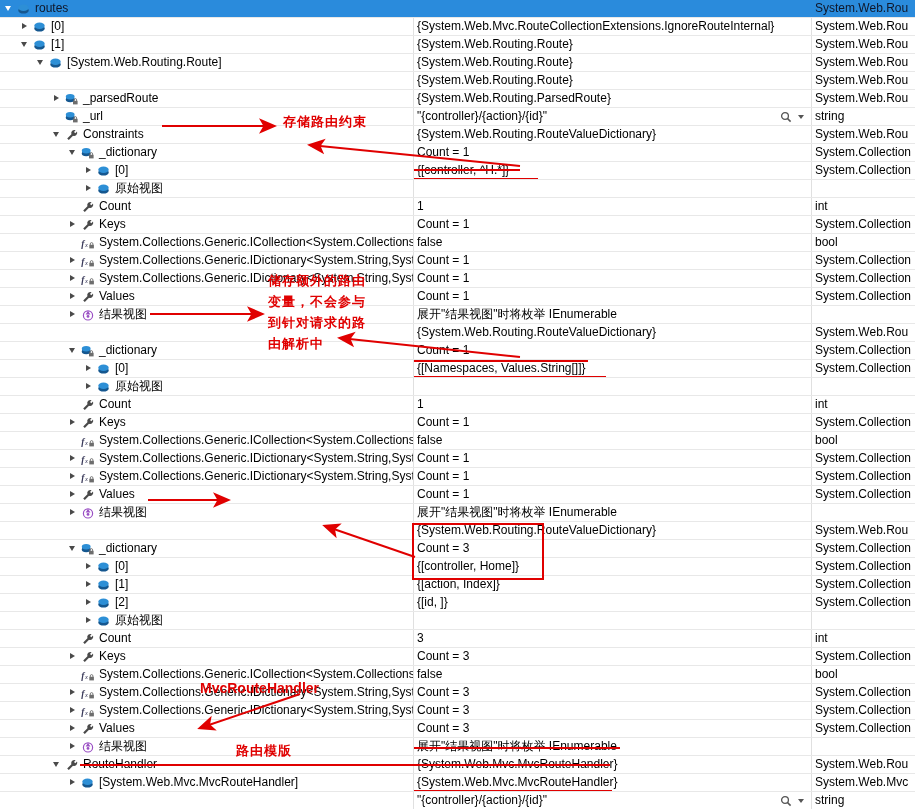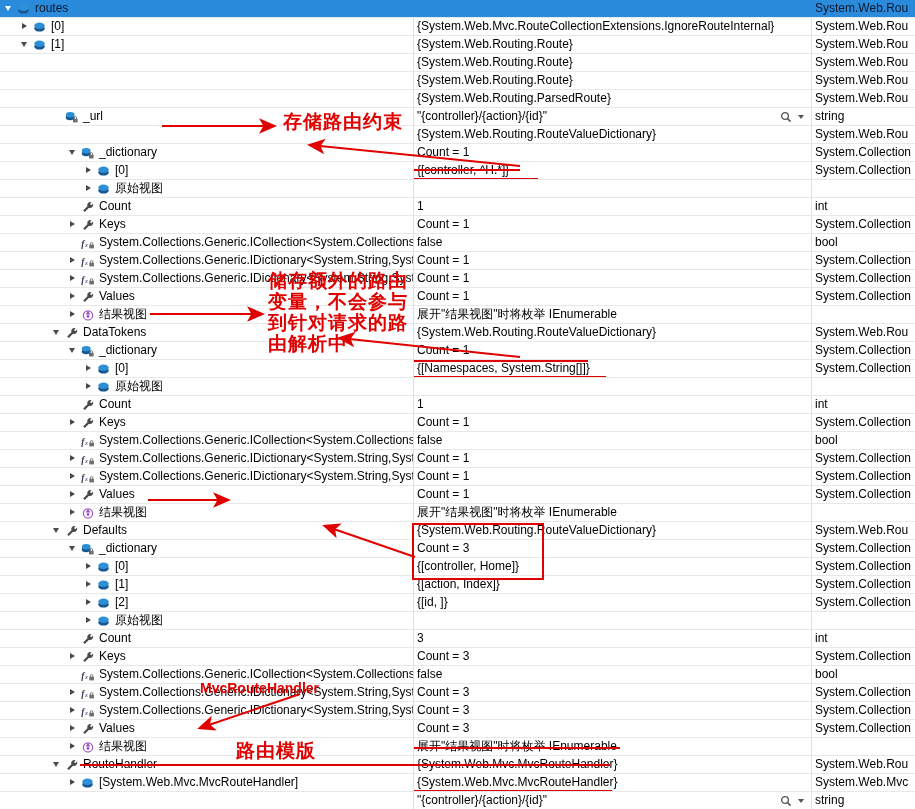--- a/index.html
+++ b/index.html
@@ -51,21 +51,21 @@
   .magcar{position:absolute;right:6px;top:7px;width:0;height:0;
     border-left:3.5px solid transparent;border-right:3.5px solid transparent;border-top:4px solid #555;}
 
   
   #ann{position:absolute;left:0;top:0;width:915px;height:809px;pointer-events:none;}
   .anno{
     position:absolute;color:#e00000;font-weight:bold;
     font-family:"DejaVu Sans","Liberation Sans",sans-serif;
     white-space:pre;line-height:21px;letter-spacing:1px;
   }
-  .anno.cn{font-size:19px;}
+  .anno.cn{font-size:13px;}
   .anno.en{font-size:14px;letter-spacing:0px;font-family:"Liberation Sans",sans-serif;}
   .redbox{position:absolute;border:2px solid #e00000;}
 </style>
 </head>
 <body>
 
 <div id="grid">
     <div class="row sel">
       <div class="namecell">
         <div class="exp open" style="left: 4px;">
@@ -113,58 +113,95 @@
           </svg>
         </div>
         <div class="lbl nm" style="left: 49px;">[1]</div>
       </div>
       <div class="vsep a"></div>
       <div class="valcell"><span class="val">{System.Web.Routing.Route}</span></div>
       <div class="vsep b"></div>
       <div class="typcell"><span class="typ">System.Web.Rou</span></div>
     </div>
     <div class="row">
+      <div class="namecell">
+        <div class="exp open" style="left: 36px;">
+          <i></i>
+        </div>
+        <div class="ico" style="left: 49px;">
+          <svg width="14" height="14" viewBox="0 0 14 14">
+            <ellipse cx="6.5" cy="8.4" rx="5.2" ry="3.224" fill="#15578f"></ellipse>
+            <ellipse cx="6.5" cy="5.8" rx="5.2" ry="3.224" fill="#2d8fd6"></ellipse>
+          </svg>
+        </div>
+        <div class="lbl nm" style="left: 65px;">[System.Web.Routing.Route]</div>
+      </div>
       <div class="vsep a"></div>
       <div class="valcell"><span class="val">{System.Web.Routing.Route}</span></div>
       <div class="vsep b"></div>
       <div class="typcell"><span class="typ">System.Web.Rou</span></div>
     </div>
     <div class="row">
       <div class="vsep a"></div>
       <div class="valcell"><span class="val">{System.Web.Routing.Route}</span></div>
       <div class="vsep b"></div>
       <div class="typcell"><span class="typ">System.Web.Rou</span></div>
     </div>
     <div class="row">
-      <div class="vsep a"></div>
-      <div class="valcell"><span class="val">{System.Web.Routing.ParsedRoute}</span></div>
-      <div class="vsep b"></div>
-      <div class="typcell"><span class="typ">System.Web.Rou</span></div>
-    </div>
-    <div class="row">
-      <div class="namecell">
+      <div class="namecell">
+        <div class="exp closed" style="left: 52px;">
+          <i></i>
+        </div>
         <div class="ico" style="left: 65px;">
           <svg width="14" height="14" viewBox="0 0 14 14">
             <ellipse cx="5.2" cy="7.4" rx="4.4" ry="2.728" fill="#15578f"></ellipse>
             <ellipse cx="5.2" cy="4.8" rx="4.4" ry="2.728" fill="#2d8fd6"></ellipse>
             <rect x="8" y="8.8" width="4.6" height="3.6" fill="#6d6d6d"></rect>
             <path d="M9 9 v-1.1 a1.3 1.3 0 0 1 2.6 0 v1.1" fill="none" stroke="#6d6d6d" stroke-width="0.9"></path>
           </svg>
         </div>
+        <div class="lbl nm" style="left: 81px;">_parsedRoute</div>
+      </div>
+      <div class="vsep a"></div>
+      <div class="valcell"><span class="val">{System.Web.Routing.ParsedRoute}</span></div>
+      <div class="vsep b"></div>
+      <div class="typcell"><span class="typ">System.Web.Rou</span></div>
+    </div>
+    <div class="row">
+      <div class="namecell">
+        <div class="ico" style="left: 65px;">
+          <svg width="14" height="14" viewBox="0 0 14 14">
+            <ellipse cx="5.2" cy="7.4" rx="4.4" ry="2.728" fill="#15578f"></ellipse>
+            <ellipse cx="5.2" cy="4.8" rx="4.4" ry="2.728" fill="#2d8fd6"></ellipse>
+            <rect x="8" y="8.8" width="4.6" height="3.6" fill="#6d6d6d"></rect>
+            <path d="M9 9 v-1.1 a1.3 1.3 0 0 1 2.6 0 v1.1" fill="none" stroke="#6d6d6d" stroke-width="0.9"></path>
+          </svg>
+        </div>
         <div class="lbl nm" style="left: 81px;">_url</div>
       </div>
       <div class="vsep a"></div>
       <div class="valcell"><span class="val">"{controller}/{action}/{id}"</span><div class="mag"><svg width="12" height="12" viewBox="0 0 12 12">
             <circle cx="5" cy="5" r="3.4" fill="none" stroke="#555" stroke-width="1.3"></circle>
             <line x1="7.5" y1="7.5" x2="10.6" y2="10.6" stroke="#555" stroke-width="1.6"></line>
           </svg></div><div class="magcar"></div></div>
       <div class="vsep b"></div>
       <div class="typcell"><span class="typ">string</span></div>
     </div>
     <div class="row">
+      <div class="namecell">
+        <div class="exp open" style="left: 52px;">
+          <i></i>
+        </div>
+        <div class="ico" style="left: 65px;">
+          <svg width="14" height="14" viewBox="0 0 14 14">
+            <path d="M10.6 2.2a3.2 3.2 0 0 0-4.2 4.0L2.2 10.4l1.6 1.6 4.2-4.2a3.2 3.2 0 0 0 4.0-4.2L10.3 5.3 9.0 4.0z" fill="#4a4a4a"></path>
+          </svg>
+        </div>
+        <div class="lbl nm" style="left: 81px;">Constraints</div>
+      </div>
       <div class="vsep a"></div>
       <div class="valcell"><span class="val">{System.Web.Routing.RouteValueDictionary}</span></div>
       <div class="vsep b"></div>
       <div class="typcell"><span class="typ">System.Web.Rou</span></div>
     </div>
     <div class="row">
       <div class="namecell">
         <div class="exp open" style="left: 68px;">
           <i></i>
         </div>
@@ -337,31 +374,20 @@
           </svg>
         </div>
         <div class="lbl nm" style="left: 97px;">结果视图</div>
       </div>
       <div class="vsep a"></div>
       <div class="valcell"><span class="val">展开"结果视图"时将枚举 IEnumerable</span></div>
       <div class="vsep b"></div>
       <div class="typcell"><span class="typ"></span></div>
     </div>
     <div class="row">
-      <div class="namecell">
-        <div class="exp open" style="left: 52px;">
-          <i></i>
-        </div>
-        <div class="ico" style="left: 65px;">
-          <svg width="14" height="14" viewBox="0 0 14 14">
-            <path d="M10.6 2.2a3.2 3.2 0 0 0-4.2 4.0L2.2 10.4l1.6 1.6 4.2-4.2a3.2 3.2 0 0 0 4.0-4.2L10.3 5.3 9.0 4.0z" fill="#4a4a4a"></path>
-          </svg>
-        </div>
-        <div class="lbl nm" style="left: 81px;">DataTokens</div>
-      </div>
       <div class="vsep a"></div>
       <div class="valcell"><span class="val">{System.Web.Routing.RouteValueDictionary}</span></div>
       <div class="vsep b"></div>
       <div class="typcell"><span class="typ">System.Web.Rou</span></div>
     </div>
     <div class="row">
       <div class="namecell">
         <div class="exp open" style="left: 68px;">
           <i></i>
         </div>
@@ -387,21 +413,21 @@
         </div>
         <div class="ico" style="left: 97px;">
           <svg width="14" height="14" viewBox="0 0 14 14">
             <ellipse cx="6.5" cy="8.4" rx="5.2" ry="3.224" fill="#15578f"></ellipse>
             <ellipse cx="6.5" cy="5.8" rx="5.2" ry="3.224" fill="#2d8fd6"></ellipse>
           </svg>
         </div>
         <div class="lbl nm" style="left: 113px;">[0]</div>
       </div>
       <div class="vsep a"></div>
-      <div class="valcell"><span class="val">{[Namespaces, System.String[]]}</span><div style="position: absolute; left: 0px; bottom: 0px; height: 1px; background: rgb(224, 0, 0); width: 192.2px;"></div></div>
+      <div class="valcell"><span class="val">{[Namespaces, Values.String[]]}</span><div style="position: absolute; left: 0px; bottom: 0px; height: 1px; background: rgb(224, 0, 0); width: 192.2px;"></div></div>
       <div class="vsep b"></div>
       <div class="typcell"><span class="typ">System.Collection</span></div>
     </div>
     <div class="row">
       <div class="namecell">
         <div class="exp closed" style="left: 84px;">
           <i></i>
         </div>
         <div class="ico" style="left: 97px;">
           <svg width="14" height="14" viewBox="0 0 14 14">
@@ -534,31 +560,20 @@
           </svg>
         </div>
         <div class="lbl nm" style="left: 97px;">结果视图</div>
       </div>
       <div class="vsep a"></div>
       <div class="valcell"><span class="val">展开"结果视图"时将枚举 IEnumerable</span></div>
       <div class="vsep b"></div>
       <div class="typcell"><span class="typ"></span></div>
     </div>
     <div class="row">
-      <div class="namecell">
-        <div class="exp open" style="left: 52px;">
-          <i></i>
-        </div>
-        <div class="ico" style="left: 65px;">
-          <svg width="14" height="14" viewBox="0 0 14 14">
-            <path d="M10.6 2.2a3.2 3.2 0 0 0-4.2 4.0L2.2 10.4l1.6 1.6 4.2-4.2a3.2 3.2 0 0 0 4.0-4.2L10.3 5.3 9.0 4.0z" fill="#4a4a4a"></path>
-          </svg>
-        </div>
-        <div class="lbl nm" style="left: 81px;">Defaults</div>
-      </div>
       <div class="vsep a"></div>
       <div class="valcell"><span class="val">{System.Web.Routing.RouteValueDictionary}</span></div>
       <div class="vsep b"></div>
       <div class="typcell"><span class="typ">System.Web.Rou</span></div>
     </div>
     <div class="row">
       <div class="namecell">
         <div class="exp open" style="left: 68px;">
           <i></i>
         </div>

